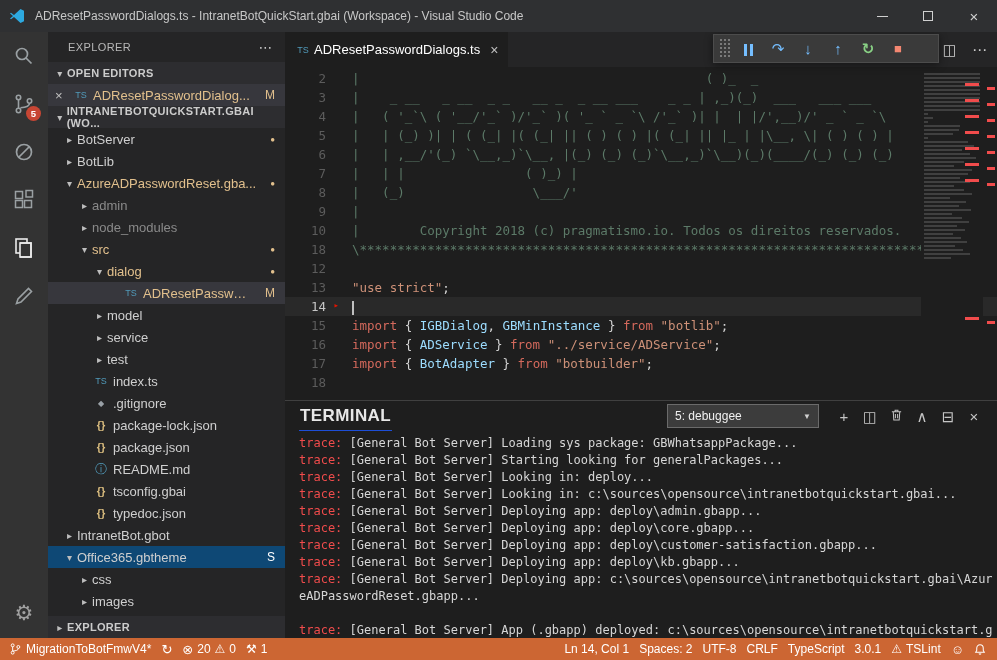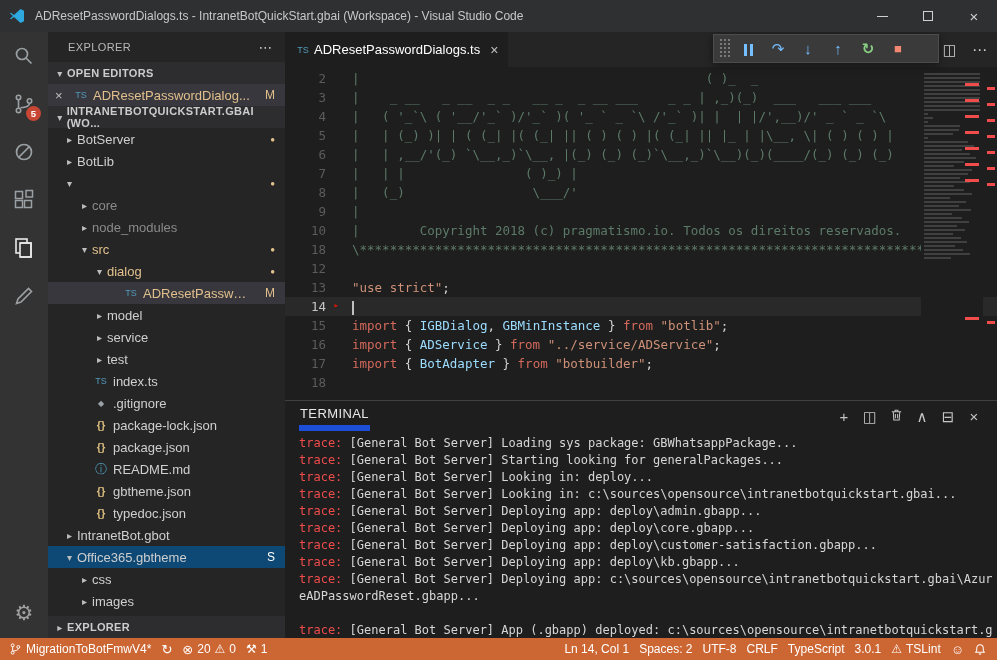--- a/index.html
+++ b/index.html
@@ -76,21 +76,21 @@
 .tk-ident{color:#9cdcfe}
 .tk-punct{color:#d4d4d4}
 .minimap{position:absolute;top:0;right:14px;width:62px;height:100%;background:#1e1e1e;z-index:4;padding-top:4px}
 .mm-line{height:2px;margin:2px 0 0 3px;background:rgba(220,220,220,.18)}
 .mm-err{position:absolute;right:4px;width:14px;height:3px;background:#f14c4c}
 .ruler{position:absolute;top:0;right:0;width:14px;height:100%;z-index:5}
 .ruler-err{position:absolute;right:2px;width:8px;height:3px;background:#f14c4c}
 
 .panel{position:absolute;left:0;right:0;top:368px;height:238px;background:#1e1e1e;border-top:1px solid rgba(128,128,128,.35)}
 .panel-header{height:30px;display:flex;align-items:center;padding:0 10px 0 14px}
-.panel-title{font-size:13px;font-weight:normal;letter-spacing:.4px;color:#e7e7e7;border-bottom:6px solid #1d4ed8;padding:5px 1px 4px}
+.panel-title{font-size:17px;font-weight:bold;letter-spacing:.4px;color:#e7e7e7;border-bottom:1px solid #1d4ed8;padding:5px 1px 4px}
 .panel-right{margin-left:auto;display:flex;align-items:center}
 .termselect{display:flex;align-items:center;justify-content:space-between;width:152px;height:24px;background:#3c3c3c;border:1px solid #6b6b6b;padding:0 7px;font-size:12px;color:#f0f0f0;margin-right:12px}
 .ddarrow{font-size:8px;color:#d0d0d0}
 .pact{width:26px;text-align:center;color:#c5c5c5;font-size:15px;line-height:1}
 .terminal-output{position:absolute;top:34px;left:14px;right:2px;bottom:0;font-family:"DejaVu Sans Mono","Liberation Mono",monospace;font-size:12px;line-height:17px;white-space:pre;overflow:hidden;color:#d6d6d6}
 .t-line{height:17px}
 .t-tag{color:#f14c4c}
 
 .statusbar{position:absolute;bottom:0;left:0;right:0;height:22px;background:#cc6633;color:#fff;display:flex;align-items:center;font-size:12px;padding:0 6px 0 4px;z-index:10}
 .sb-item{display:flex;align-items:center;gap:4px;padding:12px 5px;height:22px;white-space:nowrap}
@@ -200,26 +200,27 @@
           <span class="spacerflex"></span>
           <span class="dotbadge">●</span>
         </div>
         <div class="row tree-row" style="padding-left: 14px;">
           <span class="arrowcell">▸</span>
           <span class="label">BotLib</span>
           <span class="spacerflex"></span>
         </div>
         <div class="row tree-row" style="padding-left: 14px;">
           <span class="arrowcell">▾</span>
+          <span class="label mod">AzureADPasswordReset.gba...</span>
           <span class="spacerflex"></span>
           <span class="dotbadge">●</span>
         </div>
         <div class="row tree-row" style="padding-left: 29px;">
           <span class="arrowcell">▸</span>
-          <span class="label dim">core</span>
+          <span class="label dim">admin</span>
           <span class="spacerflex"></span>
         </div>
         <div class="row tree-row" style="padding-left: 29px;">
           <span class="arrowcell">▸</span>
           <span class="label dim">node_modules</span>
           <span class="spacerflex"></span>
         </div>
         <div class="row tree-row" style="padding-left: 29px;">
           <span class="arrowcell">▾</span>
           <span class="label mod">src</span>
@@ -280,21 +281,21 @@
         </div>
         <div class="row tree-row" style="padding-left: 29px;">
           <span class="arrowcell"></span>
           <span class="ficon info">ⓘ</span>
           <span class="label">README.md</span>
           <span class="spacerflex"></span>
         </div>
         <div class="row tree-row" style="padding-left: 29px;">
           <span class="arrowcell"></span>
           <span class="ficon braces">{}</span>
-          <span class="label">gbtheme.json</span>
+          <span class="label">tsconfig.gbai</span>
           <span class="spacerflex"></span>
         </div>
         <div class="row tree-row" style="padding-left: 29px;">
           <span class="arrowcell"></span>
           <span class="ficon braces">{}</span>
           <span class="label">typedoc.json</span>
           <span class="spacerflex"></span>
         </div>
         <div class="row tree-row" style="padding-left: 14px;">
           <span class="arrowcell">▸</span>
@@ -457,20 +458,24 @@
           <div class="ruler-err" style="top: 100px;"></div>
           <div class="ruler-err" style="top: 116px;"></div>
           <div class="ruler-err" style="top: 254px;"></div>
         </div>
     </div>
 
     <div class="panel">
       <div class="panel-header">
         <span class="panel-title">TERMINAL</span>
         <div class="panel-right">
+          <div class="termselect">
+            <span>5: debuggee</span>
+            <span class="ddarrow">▼</span>
+          </div>
           <span class="pact">+</span>
           <span class="pact">◫</span>
           <span class="pact">
             <svg width="13" height="14" viewBox="0 0 14 15" stroke="#c5c5c5" fill="none" stroke-width="1.1">
                 <path d="M2 4h10M5.5 4V2.5h3V4M3.5 4l.6 9h5.8l.6-9M5.8 6.5v4.5M8.2 6.5v4.5"></path>
               </svg>
           </span>
           <span class="pact">∧</span>
           <span class="pact">⊟</span>
           <span class="pact">×</span>

